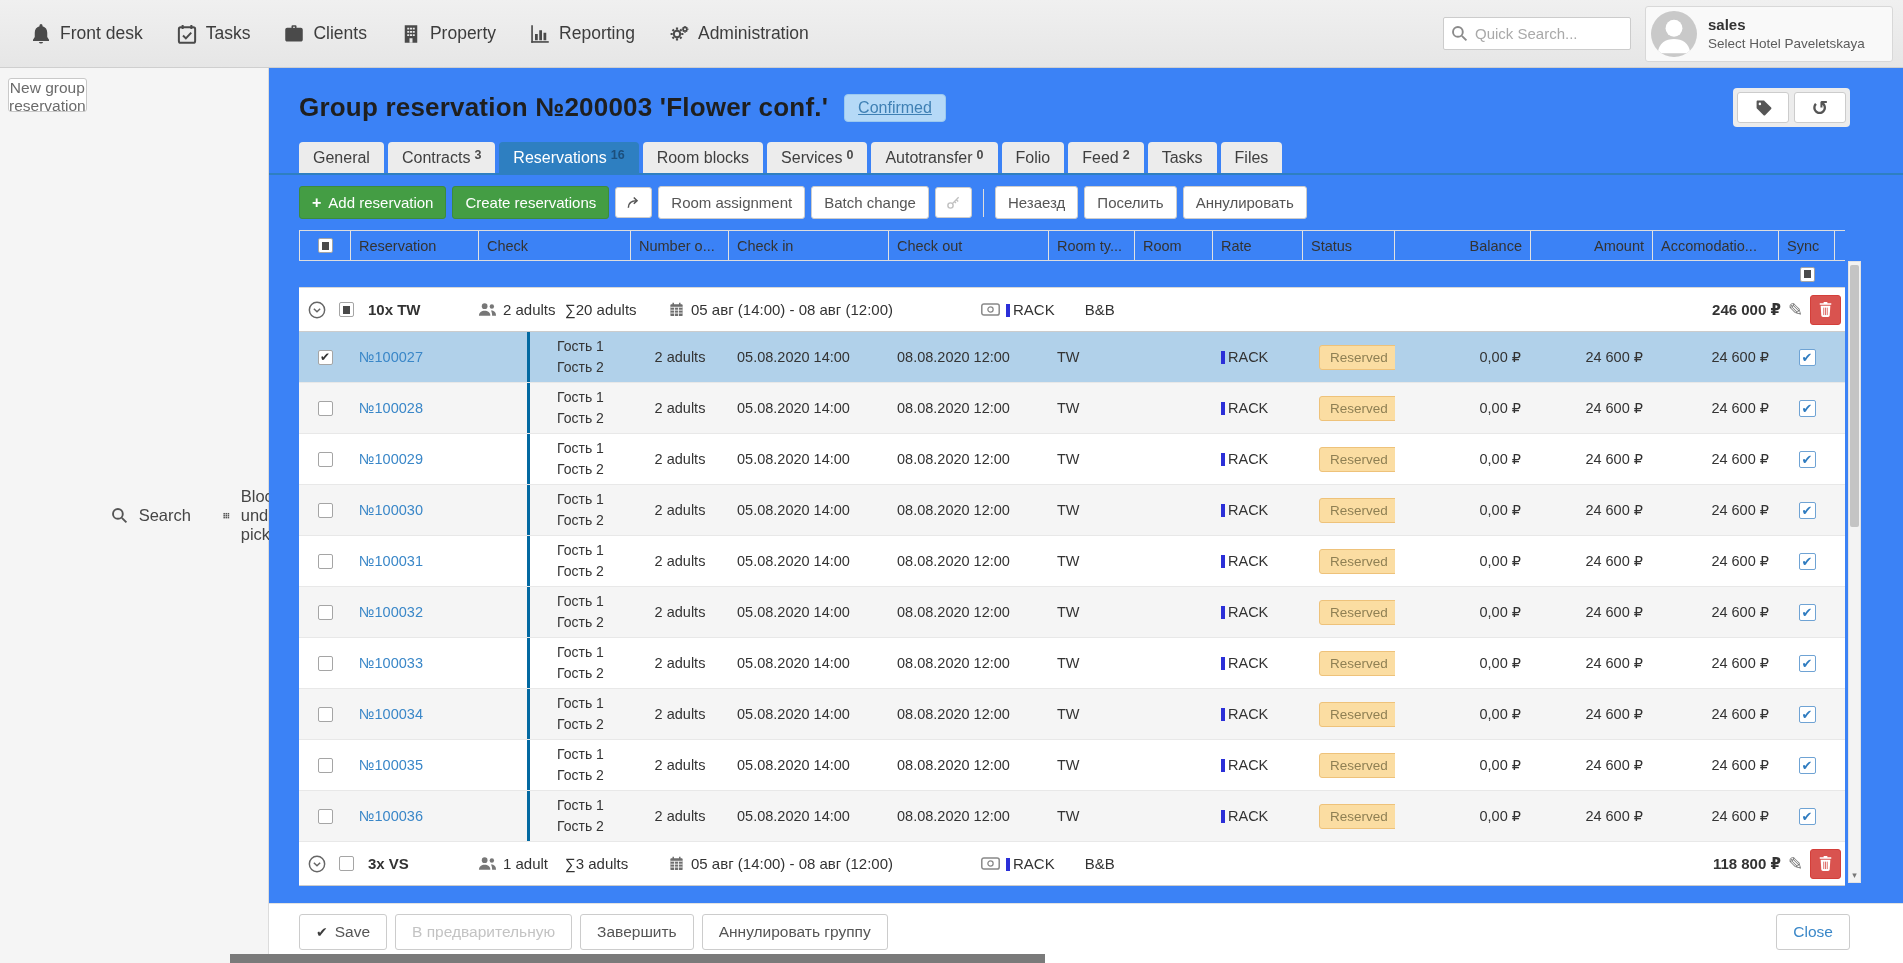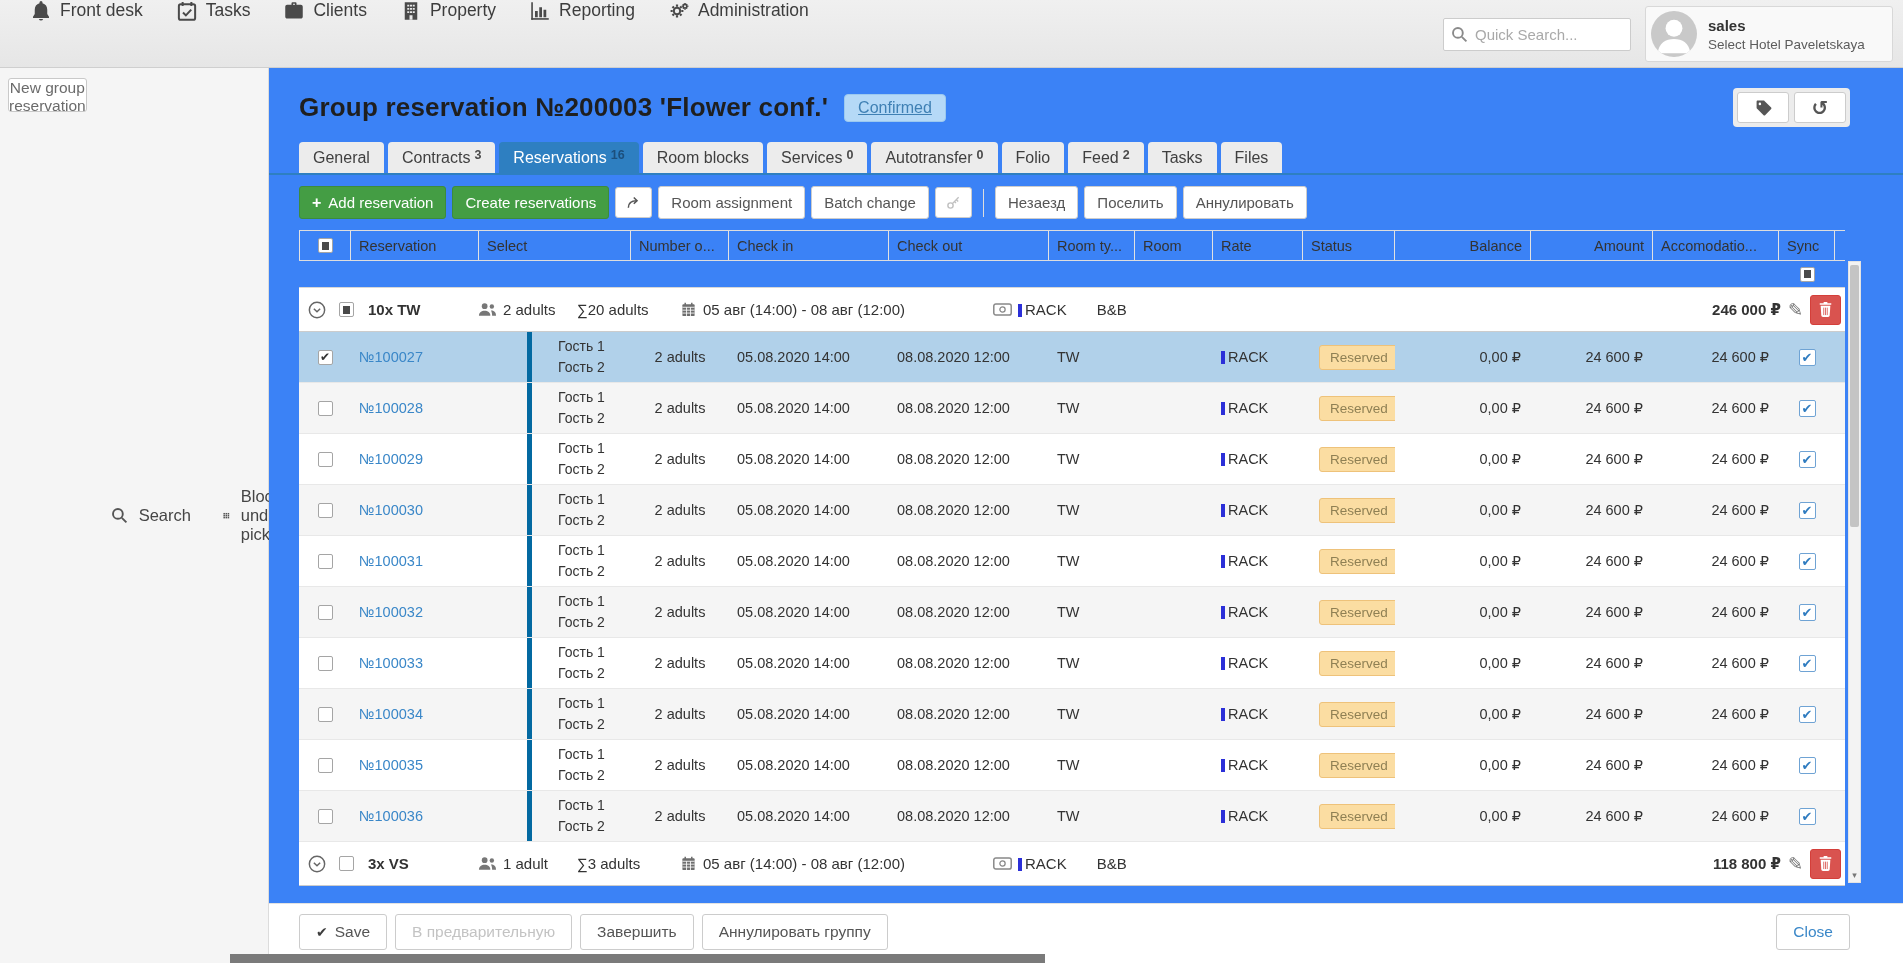--- a/index.html
+++ b/index.html
@@ -2,21 +2,21 @@
 <html><head>
 <meta charset="utf-8">
 <style>
   * { margin:0; padding:0; box-sizing:border-box; }
   html,body { width:1903px; height:963px; overflow:hidden; background:#fff;
     font-family:"Liberation Sans","DejaVu Sans",sans-serif; color:#333; }
   .app { width:1903px; height:963px; display:flex; flex-direction:column; position:relative; }
 
   
   .topnav { height:68px; background:linear-gradient(#f0f0f0,#e6e6e6); border-bottom:1px solid #cfcfcf;
-    display:flex; align-items:flex-start; padding-left:14px; flex:0 0 auto; }
+    display:flex; align-items:center; padding-left:14px; flex:0 0 auto; }
   .nav-item { display:flex; align-items:center; gap:9px; padding:0 17px; font-size:17.5px; color:#3d3d3d;
     position:relative; cursor:pointer; }
   .nav-item svg { width:20px; height:20px; }
   .nav-item.active { font-weight:bold; }
   .nav-item.active::after { content:""; position:absolute; left:0; right:0; bottom:0; height:5px; background:#e3422e; }
   .nav-right { margin-left:auto; display:flex; align-items:center; }
   .qsearch { position:relative; margin-right:14px; }
   .qsearch input { width:188px; height:33px; border:1px solid #ccc; border-radius:2px; padding:0 8px 0 31px;
     font-size:15px; color:#555; background:#fff; font-family:inherit; }
   .qsearch input::placeholder { color:#a9a9a9; }
@@ -90,40 +90,40 @@
     display:inline-flex; align-items:center; justify-content:center; cursor:pointer; flex:0 0 auto; }
   .cb.indet::after { content:""; width:7px; height:8px; background:#4a4a4a; }
   .cb.checked::after { content:"\2714"; font-size:12px; color:#333; line-height:1; }
 
   .group-row { display:flex; align-items:center; height:44px; border-bottom:1px solid #ccc; background:#fff;
     padding:0 4px 0 9px; font-size:15px; }
   .group-row .expand { width:18px; height:18px; margin-right:13px; cursor:pointer; flex:0 0 auto; }
   .group-label { font-weight:bold; width:110px; margin-left:14px; }
   .gr-ico { width:19px; height:15px; margin-right:6px; flex:0 0 auto; }
   .gr-occ { width:62px; }
-  .gr-tot { width:82px; margin-left:12px; }
+  .gr-tot { width:82px; }
   .gr-cal { width:15px; height:15px; margin:0 7px 0 22px; flex:0 0 auto; }
   .gr-dates { width:250px; }
   .gr-money { width:19px; height:13px; margin:0 6px 0 40px; flex:0 0 auto; }
   .ratebar { display:inline-block; width:4px; height:13px; background:#2b2fd8; margin-right:3px; vertical-align:-2px; }
   .gr-board { margin-left:30px; }
   .gr-amount { margin-left:auto; font-weight:bold; font-size:15px; }
   .pencil-btn { border:none; background:transparent; font-size:18px; color:#707070; margin:0 7px; cursor:pointer; }
   .trash-btn { width:31px; height:30px; background:#d9534f; border:1px solid #d43f3a; border-radius:3px;
     display:flex; align-items:center; justify-content:center; cursor:pointer; }
   .trash-btn svg { width:13px; height:15px; }
 
   .trow { height:51px; border-bottom:1px solid #e8e8e8; background:#fff; font-size:14.5px; }
   .trow.alt { background:#f5f5f5; }
   .trow.selected { background:#b1d1ea; }
   .trow .cell { display:flex; align-items:center; padding:0 8px; overflow:hidden; white-space:nowrap; }
   .cell.center { justify-content:center; }
   .cell.num { justify-content:flex-end; padding-right:10px; }
   .c-guests { flex-direction:column; align-items:flex-start; justify-content:center;
-    border-left:5px solid #0369a1; line-height:1.5; font-size:14px;margin-left:48px; }
+    border-left:3px solid #0369a1; line-height:1.5; font-size:14px;margin-left:48px; }
   .link { color:#3a87c8; text-decoration:none; cursor:pointer; }
   .c-rate { padding-left:26px; }
   .badge-reserved { background:#fbdda2; border:1px solid #eec27a; color:#8f8054; border-radius:3px;
     padding:4px 10px; font-size:13.5px; margin-left:8px; }
   .sync-cb { width:17px; height:17px; border:1px solid #6fa3d4; border-radius:2px; background:#fff;
     display:inline-flex; align-items:center; justify-content:center; cursor:pointer; }
   .sync-cb::after { content:"\2714"; color:#2f7cc0; font-size:13px; line-height:1; }
 
   .vscroll { position:absolute; right:-16px; top:31px; width:13px; height:622px; background:#f3f3f3;
     border:1px solid #e3e3e3; }
@@ -349,21 +349,21 @@
             <span>Аннулировать</span>
           </button>
       </div>
 
       <div class="table-wrap">
         <div class="thead grid-cols">
           <div class="hcell">
               <span class="cb indet"></span>
             </div>
           <div class="hcell">Reservation</div>
-          <div class="hcell">Select</div>
+          <div class="hcell">Check</div>
           <div class="hcell">Number o...</div>
           <div class="hcell">Check in</div>
           <div class="hcell">Check out</div>
           <div class="hcell">Room ty...</div>
           <div class="hcell">Room</div>
           <div class="hcell">Rate</div>
           <div class="hcell">Status</div>
           <div class="hcell right">Balance</div>
           <div class="hcell right">Amount</div>
           <div class="hcell">Accomodatio...</div>

